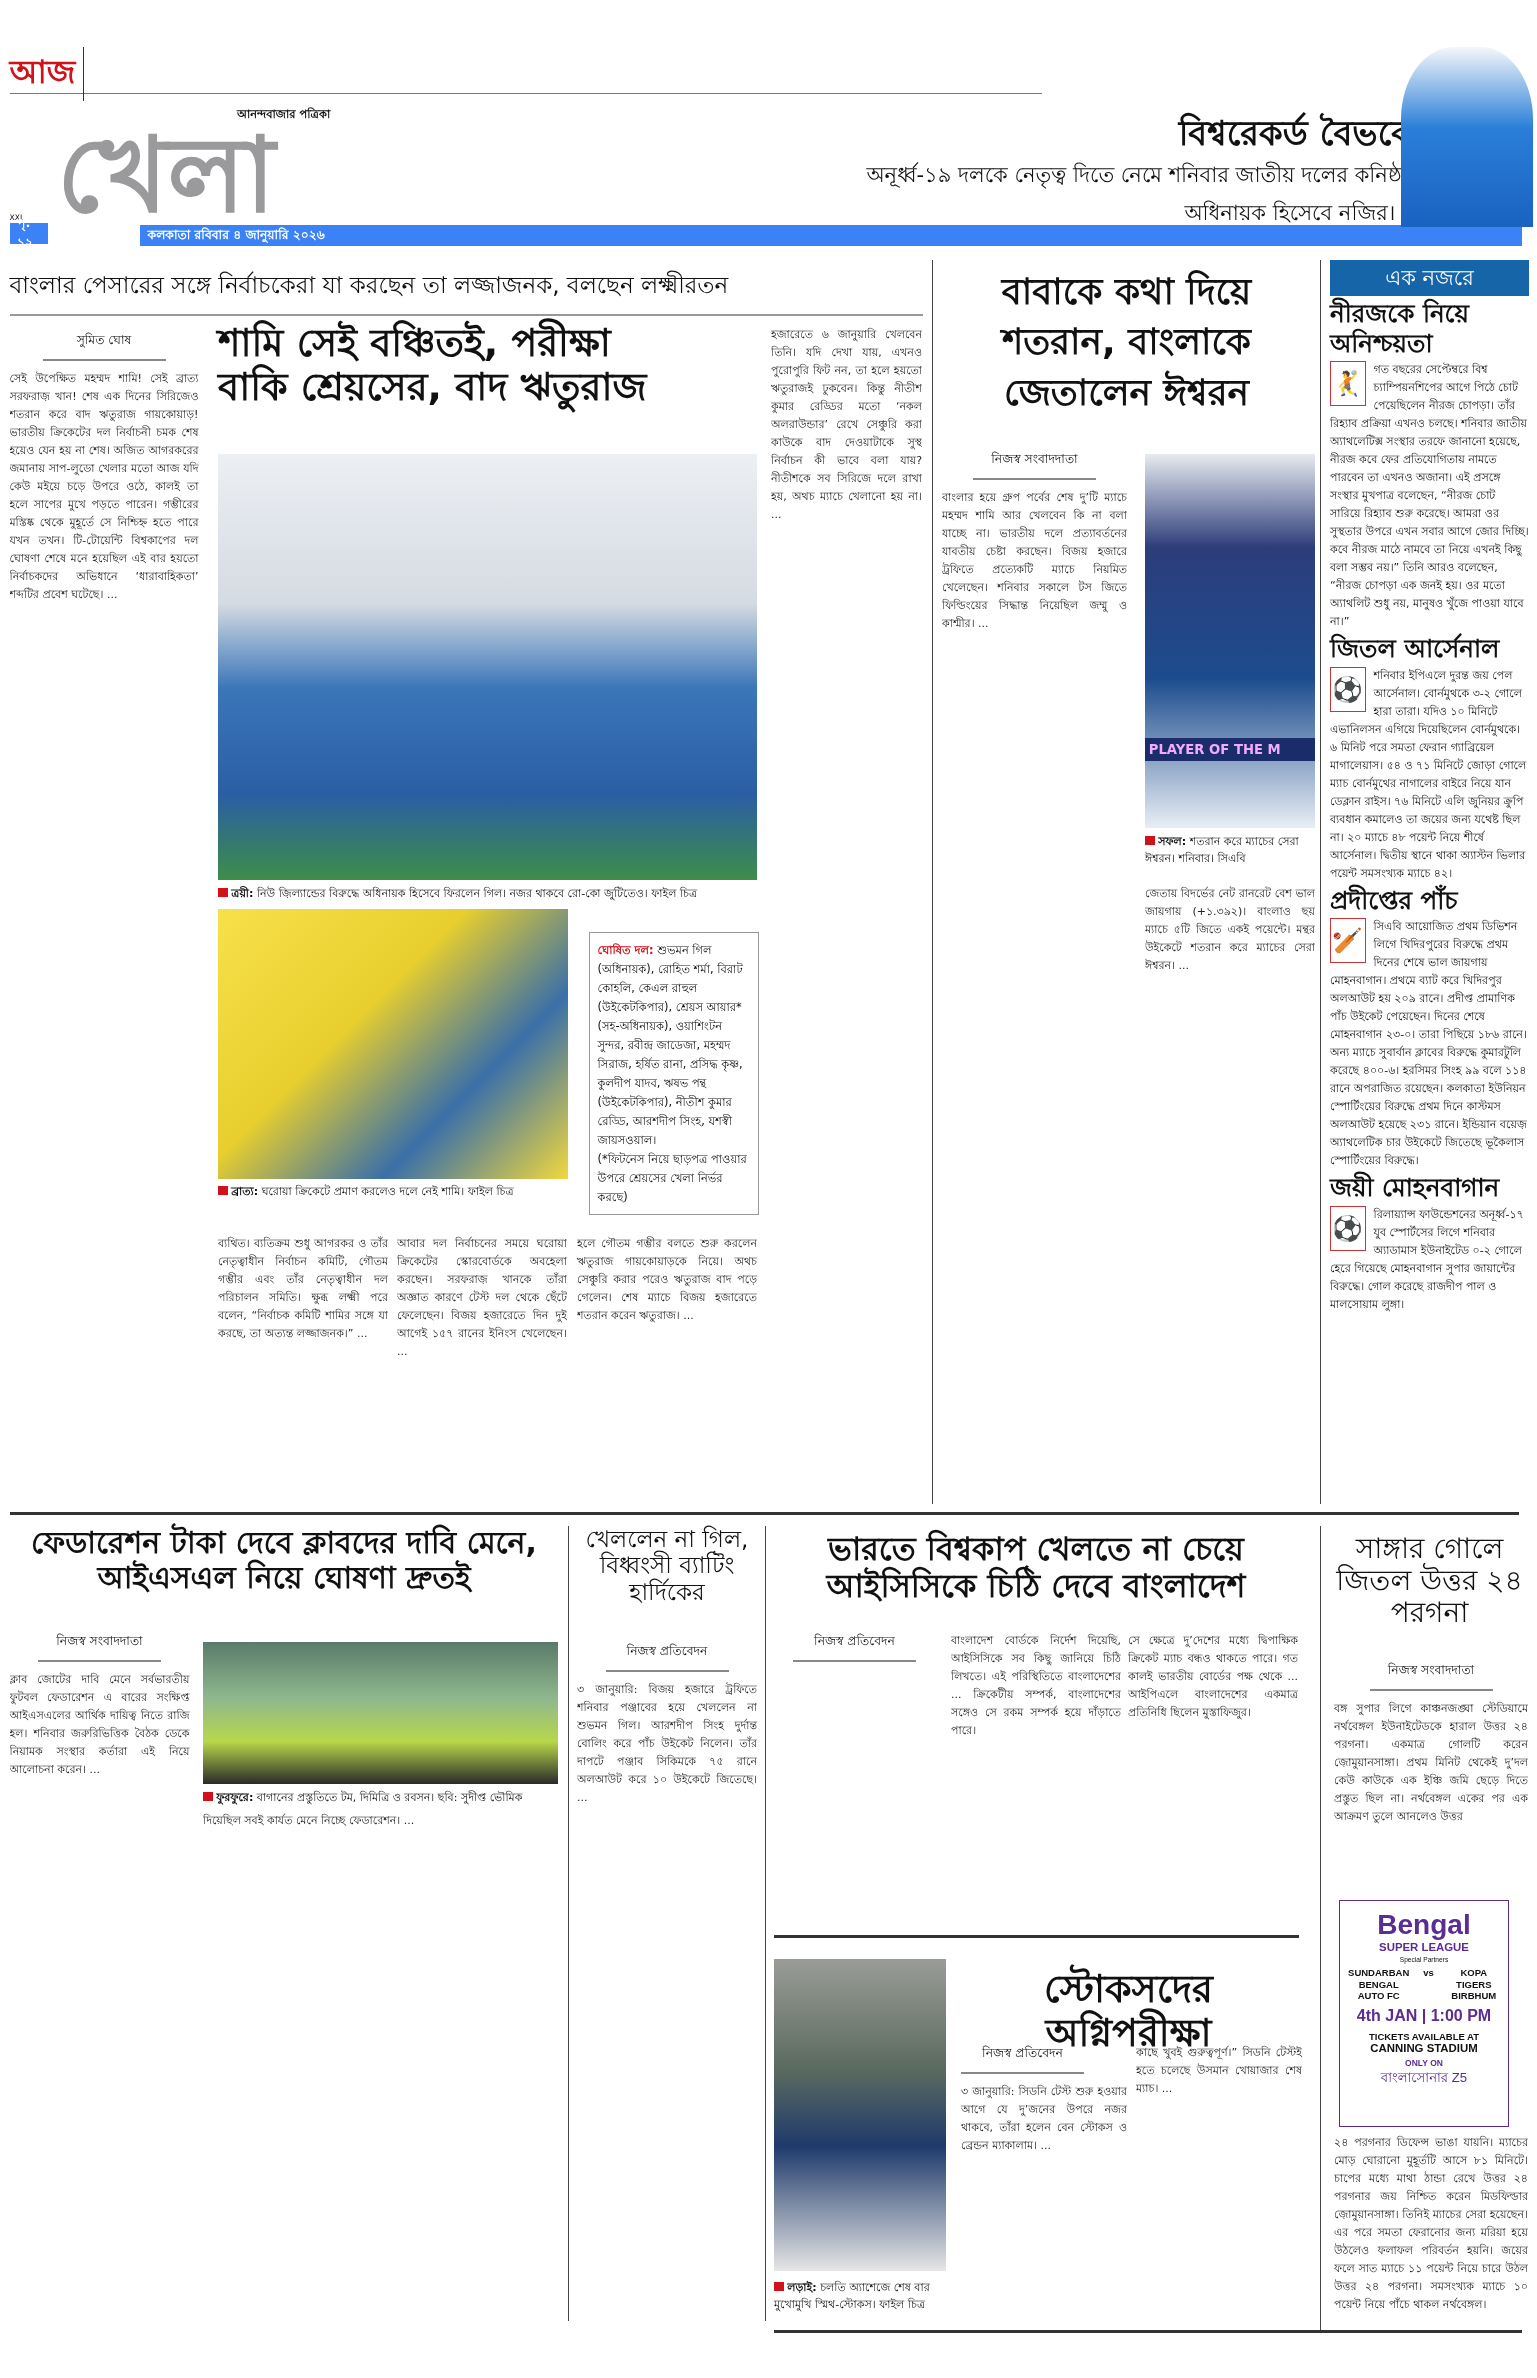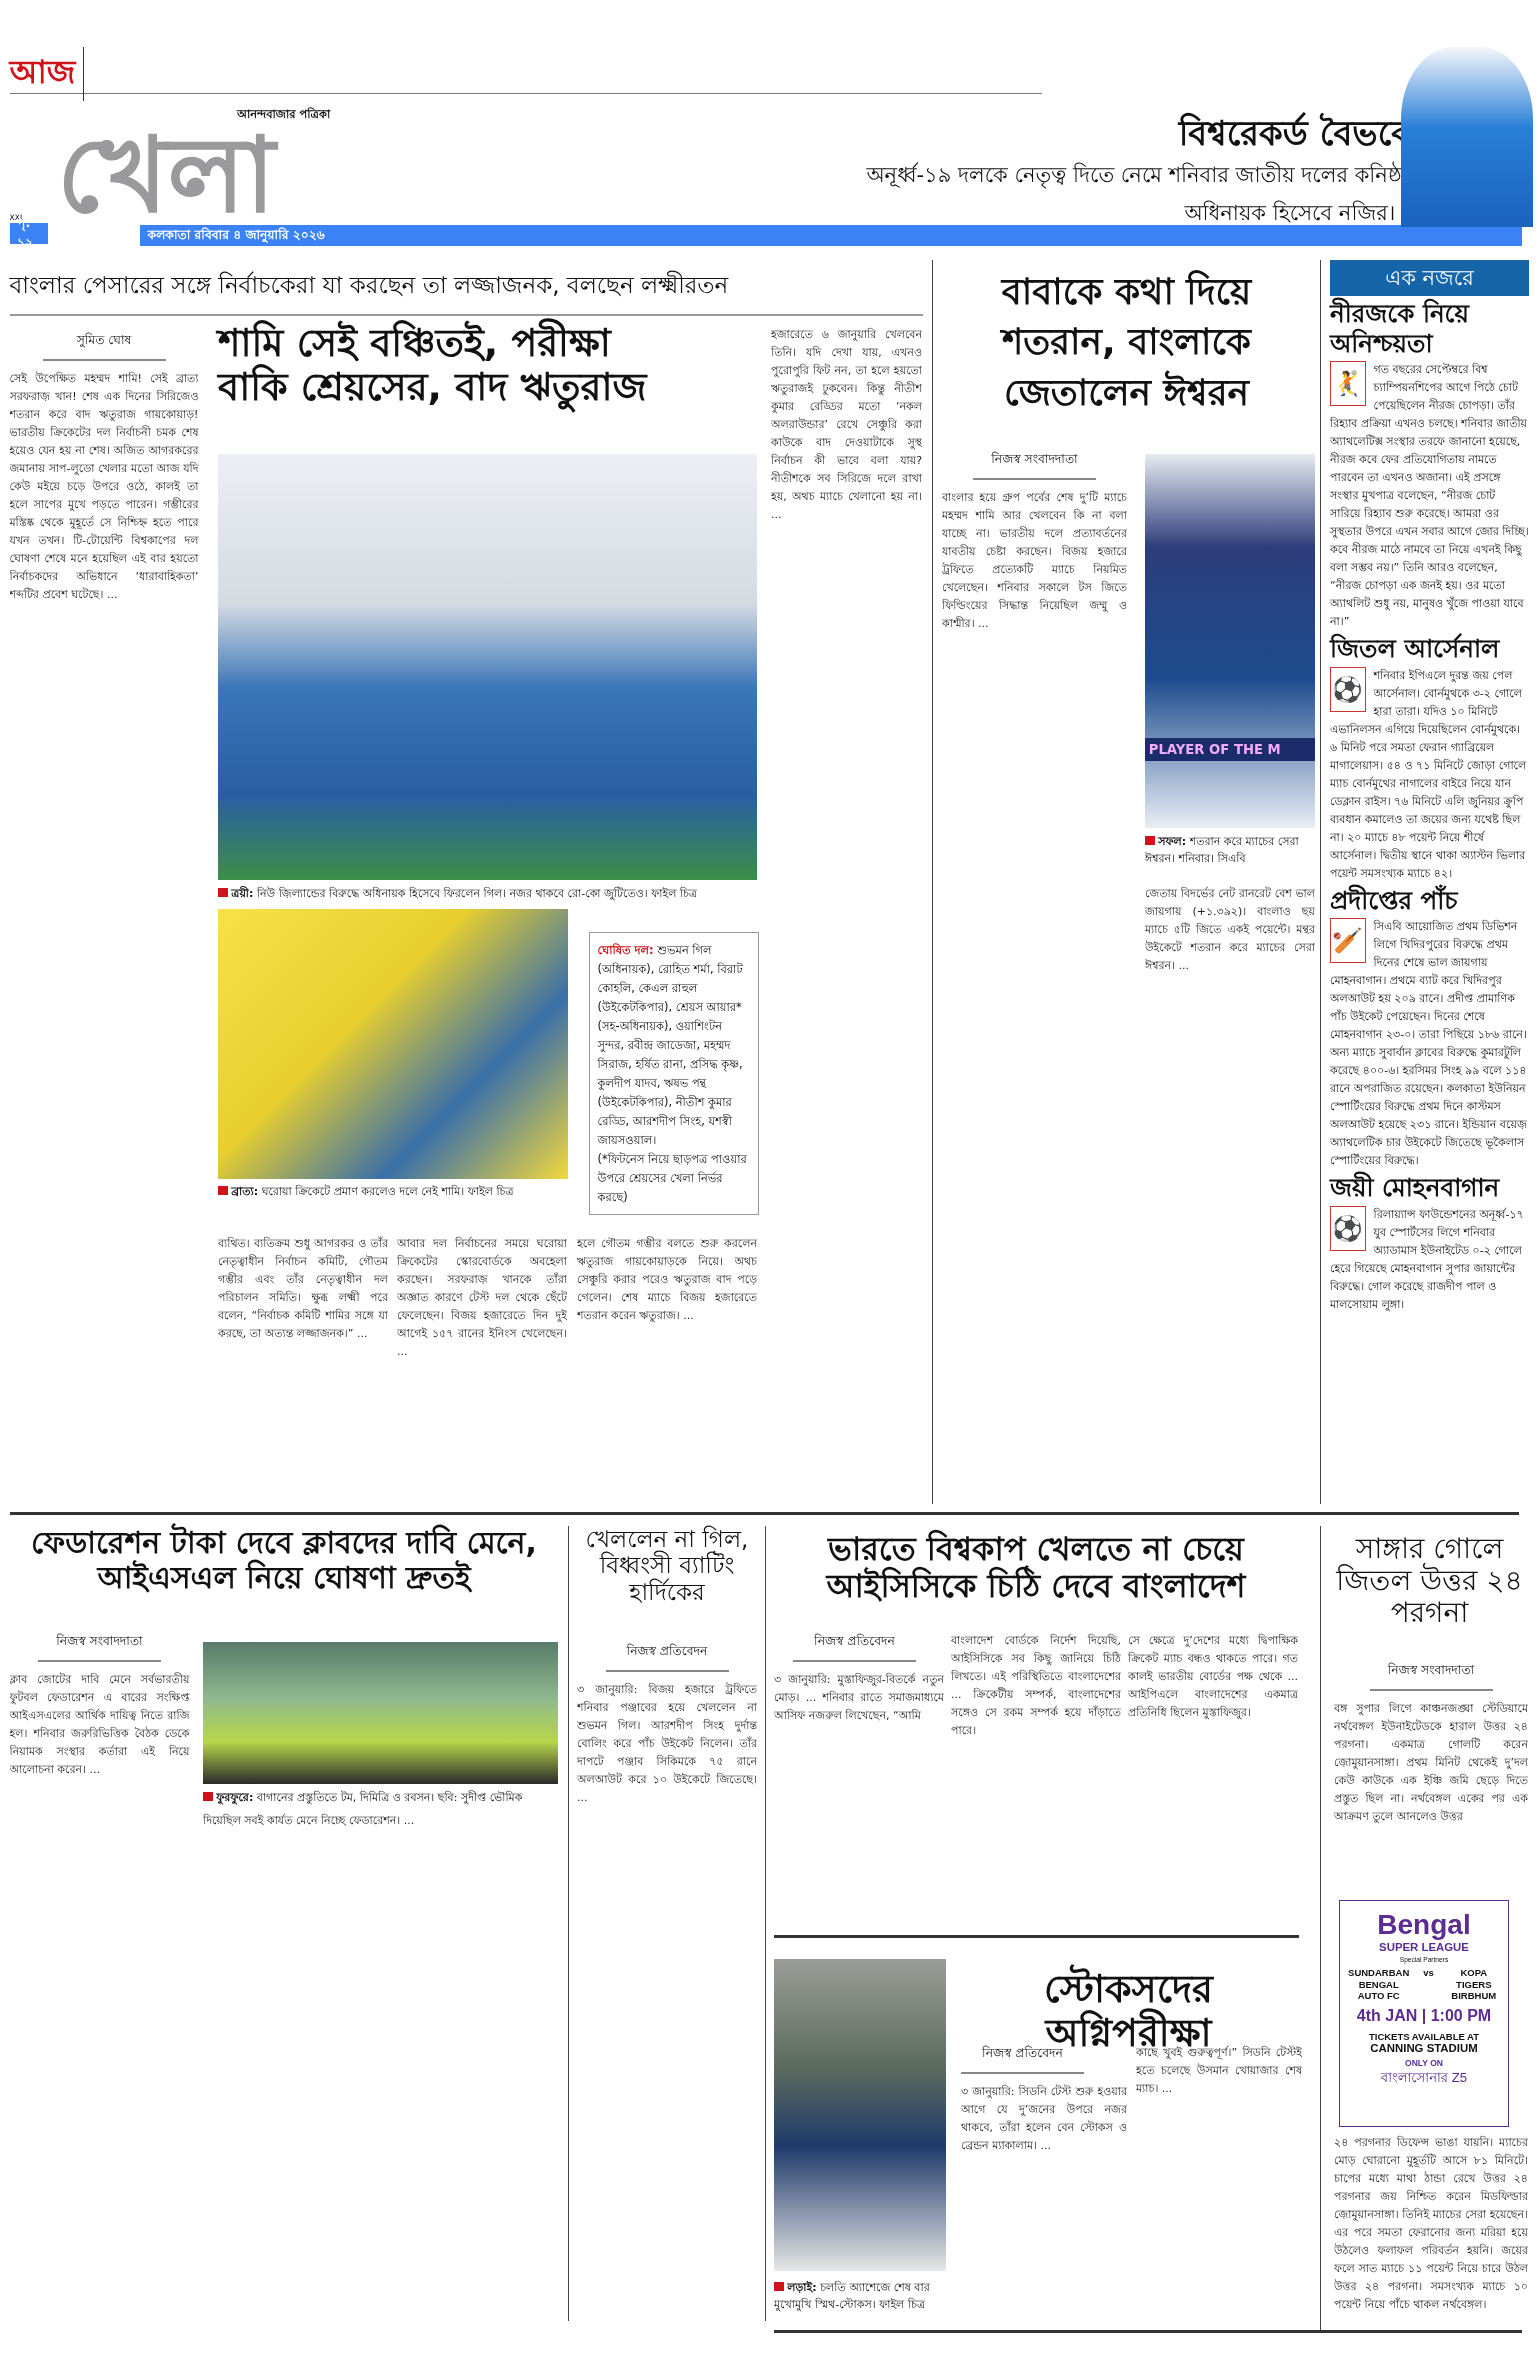--- a/index.html
+++ b/index.html
@@ -149,21 +149,20 @@
 <div class="abs" style="left:577px;top:1642px;width:180px">
   <div class="byline">নিজস্ব প্রতিবেদন</div>
   <div class="col" style="height:662px">৩ জানুয়ারি: বিজয় হজারে ট্রফিতে শনিবার পঞ্জাবের হয়ে খেললেন না শুভমন গিল। আরশদীপ সিংহ দুর্দান্ত বোলিং করে পাঁচ উইকেট নিলেন। তাঁর দাপটে পঞ্জাব সিকিমকে ৭৫ রানে অলআউট করে ১০ উইকেটে জিতেছে। ...</div>
 </div>
 
 <div class="abs vrule" style="left:765px;top:1526px;height:795px"></div>
 
 <div class="abs headline" style="left:771px;top:1531px;width:530px;font-size:32px;text-align:center">ভারতে বিশ্বকাপ খেলতে না চেয়ে আইসিসিকে চিঠি দেবে বাংলাদেশ</div>
 <div class="abs" style="left:774px;top:1632px;width:170px">
   <div class="byline" style="margin-left:19px">নিজস্ব প্রতিবেদন</div>
-  <div class="col" style="height:246px">৩ জানুয়ারি: মুস্তাফিজুর-বিতর্কে নতুন মোড়। ... শনিবার রাতে সমাজমাধ্যমে আসিফ নজরুল লিখেছেন, “আমি</div>
 </div>
 <div class="abs col" style="left:951px;top:1632px;width:170px;height:289px">বাংলাদেশ বোর্ডকে নির্দেশ দিয়েছি, আইসিসিকে সব কিছু জানিয়ে চিঠি লিখতে। এই পরিস্থিতিতে বাংলাদেশের ... ক্রিকেটীয় সম্পর্ক, বাংলাদেশের সঙ্গেও সে রকম সম্পর্ক হয়ে দাঁড়াতে পারে।</div>
 <div class="abs col" style="left:1128px;top:1632px;width:170px;height:289px">সে ক্ষেত্রে দু’দেশের মধ্যে দ্বিপাক্ষিক ক্রিকেট ম্যাচ বন্ধও থাকতে পারে। গত কালই ভারতীয় বোর্ডের পক্ষ থেকে ... আইপিএলে বাংলাদেশের একমাত্র প্রতিনিধি ছিলেন মুস্তাফিজুর।</div>
 
 <div class="abs hrule" style="left:774px;top:1935px;width:525px"></div>
 
 <div class="abs photo" style="left:774px;top:1959px;width:172px;height:312px;background:linear-gradient(180deg,#9a9c97 0%,#5b6b5f 35%,#1f3a6b 60%,#e6e6e6 100%)"></div>
 <div class="abs caption" style="left:774px;top:2279px;width:180px">
   <span class="sq"></span><b>লড়াই:</b>
   <span>চলতি অ্যাশেজে শেষ বার মুখোমুখি স্মিথ-স্টোকস। ফাইল চিত্র</span>

